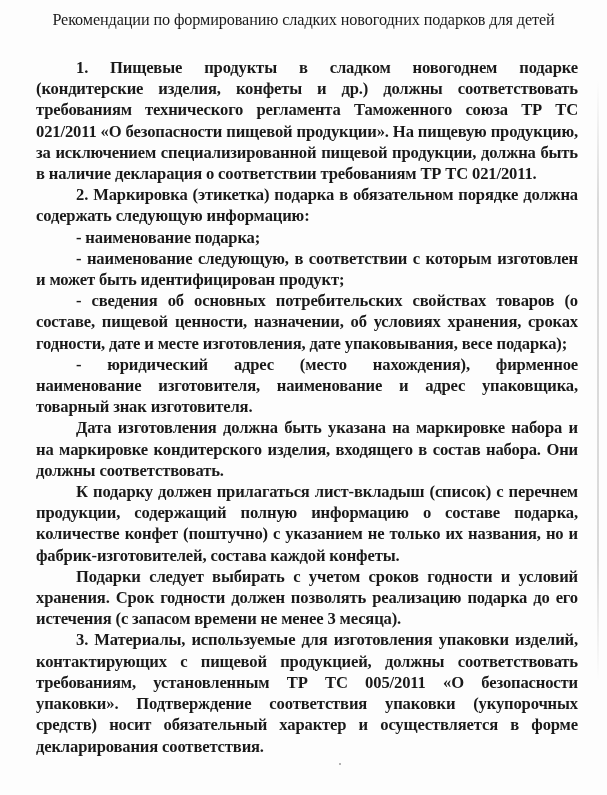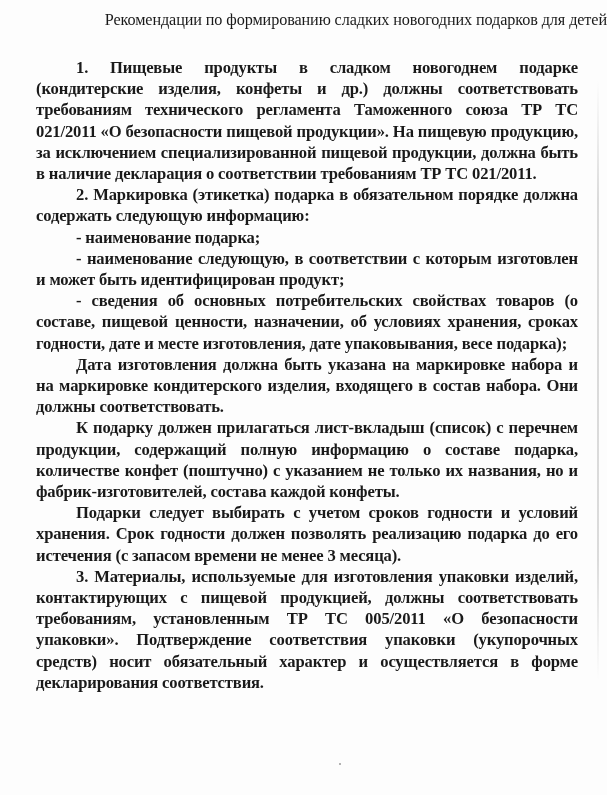--- a/index.html
+++ b/index.html
@@ -28,21 +28,21 @@
     top: 80px;
     width: 2px;
     height: 600px;
     background: linear-gradient(to bottom, rgba(200,200,200,0) 0%, rgba(190,190,190,0.55) 20%, rgba(190,190,190,0.55) 80%, rgba(200,200,200,0) 100%);
   }
   .title {
     position: absolute;
     left: 0;
     width: 607px;
     top: 10px;
-    text-align: right;
+    text-align: center;
     font-size: 16.2px;
     line-height: 20px;
     letter-spacing: -0.1px;
   }
   .body {
     position: absolute;
     left: 36px;
     top: 57px;
     width: 542px;
     font-size: 16.6px;
@@ -73,20 +73,21 @@
   <div class="scan-line"></div>
 
   <div class="title">Рекомендации по формированию сладких новогодних подарков для детей</div>
 
   <div class="body">
     <p>1. Пищевые продукты в сладком новогоднем подарке (кондитерские из­делия, конфеты и др.) должны соответствовать требованиям технического ре­гламента Таможенного союза ТР ТС 021/2011 «О безопасности пищевой про­дукции». На пищевую продукцию, за исключением специализированной пище­вой продукции, должна быть в наличие декларация о соответствии требованиям ТР ТС 021/2011.</p>
     <p>2. Маркировка (этикетка) подарка в обязательном порядке должна содер­жать следующую информацию:</p>
     <p>- наименование подарка;</p>
     <p>- наименование следующую, в соответствии с которым изготовлен и может быть идентифицирован продукт;</p>
     <p>- сведения об основных потребительских свойствах товаров (о составе, пищевой ценности, назначении, об условиях хранения, сроках годности, дате и месте изготовления, дате упаковывания, весе подарка);</p>
+    <p>- юридический адрес (место нахождения), фирменное наименование изго­товителя, наименование и адрес упаковщика, товарный знак изготовителя.</p>
     <p>Дата изготовления должна быть указана на маркировке набора и на мар­кировке кондитерского изделия, входящего в состав набора. Они должны соот­ветствовать.</p>
     <p>К подарку должен прилагаться лист-вкладыш (список) с перечнем про­дукции, содержащий полную информацию о составе подарка, количестве кон­фет (поштучно) с указанием не только их названия, но и фабрик-изготовителей, состава каждой конфеты.</p>
     <p>Подарки следует выбирать с учетом сроков годности и условий хранения. Срок годности должен позволять реализацию подарка до его истечения (с запа­сом времени не менее 3 месяца).</p>
     <p>3. Материалы, используемые для изготовления упаковки изделий, контак­тирующих с пищевой продукцией, должны соответствовать требованиям, уста­новленным ТР ТС 005/2011 «О безопасности упаковки». Подтверждение соот­ветствия упаковки (укупорочных средств) носит обязательный характер и осу­ществляется в форме декларирования соответствия.</p>
 
   </div>
 
   <div class="stray-dot"></div>
 </div>
 

